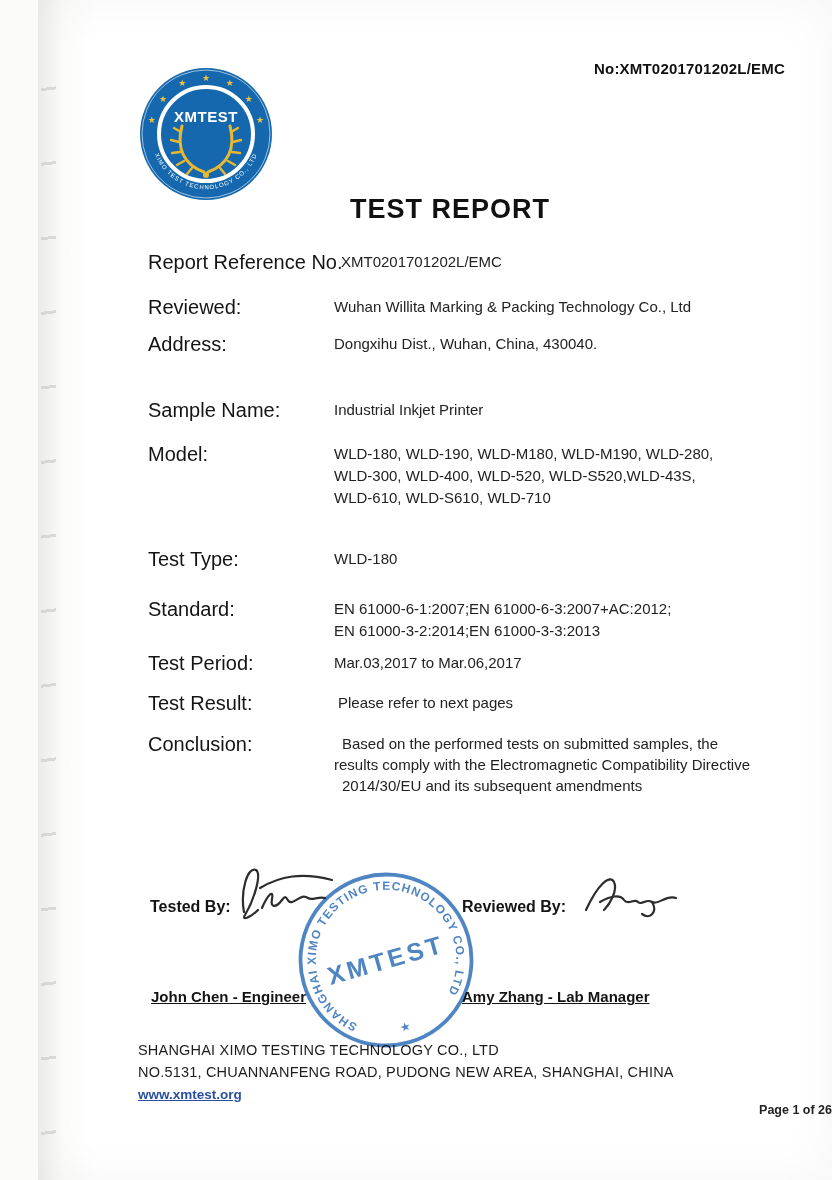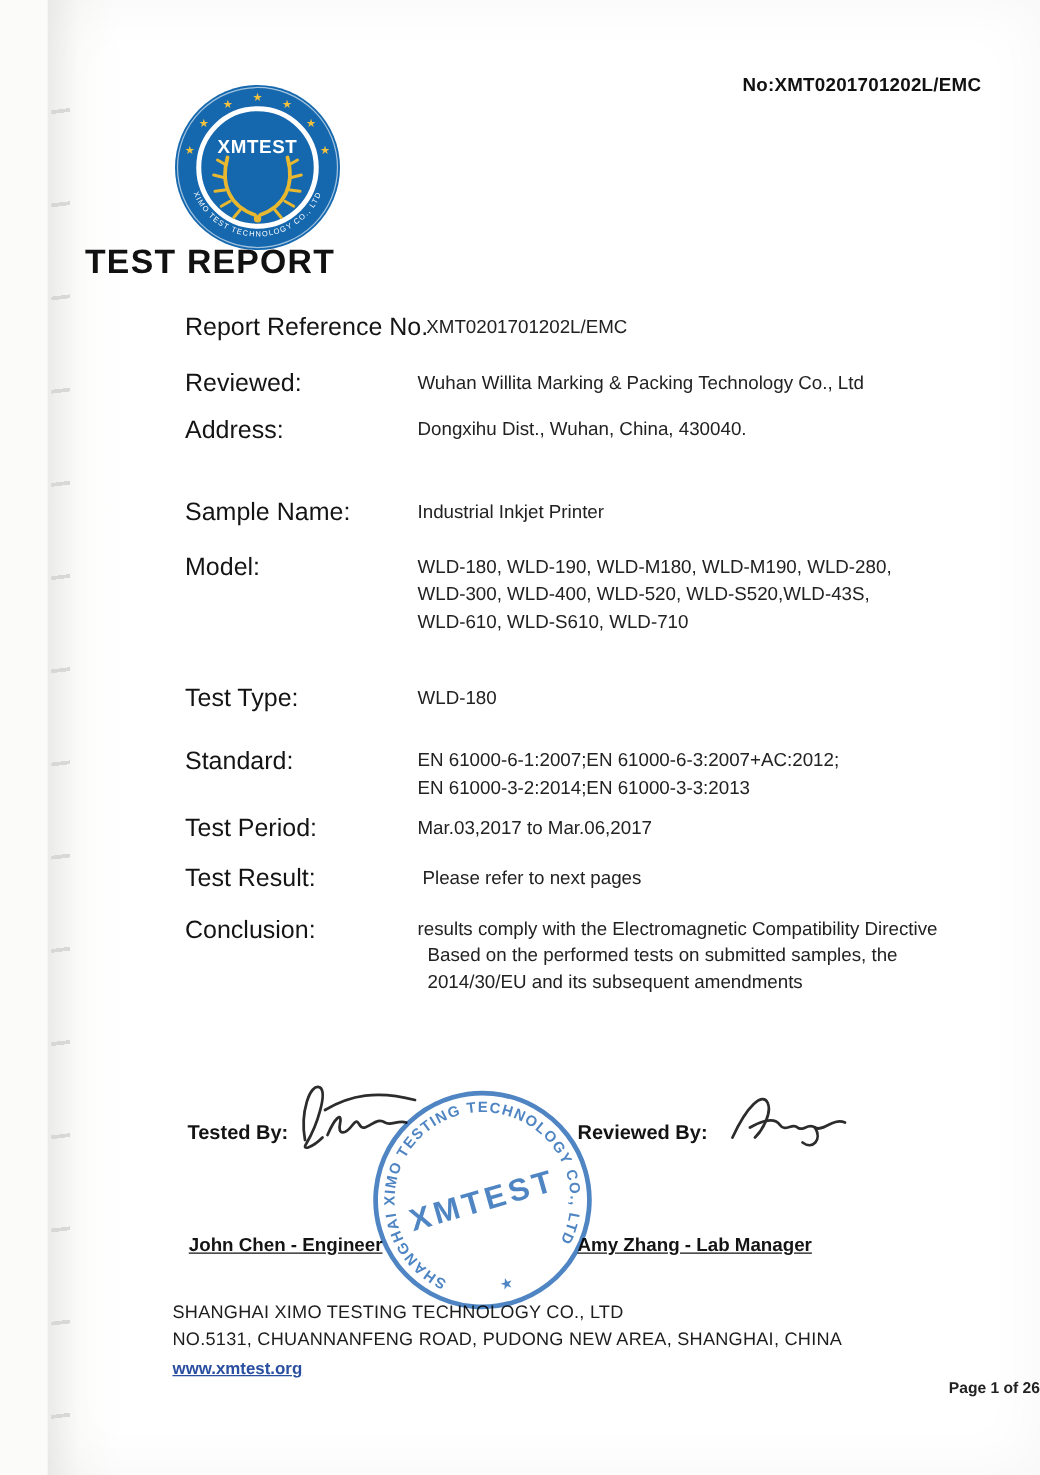--- a/index.html
+++ b/index.html
@@ -25,21 +25,21 @@
     pointer-events: none;
   }
   .doc-no {
     position: absolute; left: 556px; top: 60px;
     font-size: 15px; font-weight: bold; color: #111;
     letter-spacing: .2px;
   }
   .logo { position: absolute; left: 98px; top: 64px; width: 140px; height: 140px; }
   .title {
     position: absolute; left: 0; right: 0; top: 194px;
-    padding-left: 30px;
+    text-align: center; padding-left: 30px;
     font-size: 27px; font-weight: bold; letter-spacing: 1px; color: #111;
   }
   .row { position: absolute; left: 0; right: 0; }
   .row .lbl {
     position: absolute; left: 110px; top: 0;
     font-size: 20px; font-weight: normal; color: #141414; white-space: nowrap;
   }
   .row .val {
     position: absolute; left: 296px; top: 0; right: 60px;
     font-size: 15px; color: #222; line-height: 22px;
@@ -171,22 +171,22 @@
   </div>
 
   <div class="row" style="top:692px">
     <div class="lbl">Test Result:</div>
     <div class="val" style="left:300px">Please refer to next pages</div>
   </div>
 
   <div class="row" style="top:733px">
     <div class="lbl">Conclusion:</div>
     <div class="val" style="line-height:21px">
+      <div class="line indent-sm">Based on the performed tests on submitted samples, the</div>
       <div class="line">results comply with the Electromagnetic Compatibility Directive</div>
-      <div class="line indent-sm">Based on the performed tests on submitted samples, the</div>
       <div class="line indent-sm">2014/30/EU and its subsequent amendments</div>
     </div>
   </div>
 
   <div class="sig-label" style="left:112px; top:898px">Tested By:</div>
 
   <svg class="sig-svg" style="left:192px; top:858px" width="125" height="74" viewBox="0 0 125 74">
     <g stroke="#2c2c2c" stroke-width="2.2" fill="none" stroke-linecap="round">
       <path d="M14,54 C10,32 18,8 26,12 C32,16 24,42 15,57 C11,63 20,60 28,52"></path>
       <path d="M32,50 C38,36 44,31 42,41 C40,50 46,50 52,42 C58,34 56,46 62,44 C68,42 72,36 78,40 C82,43 88,38 95,40"></path>

